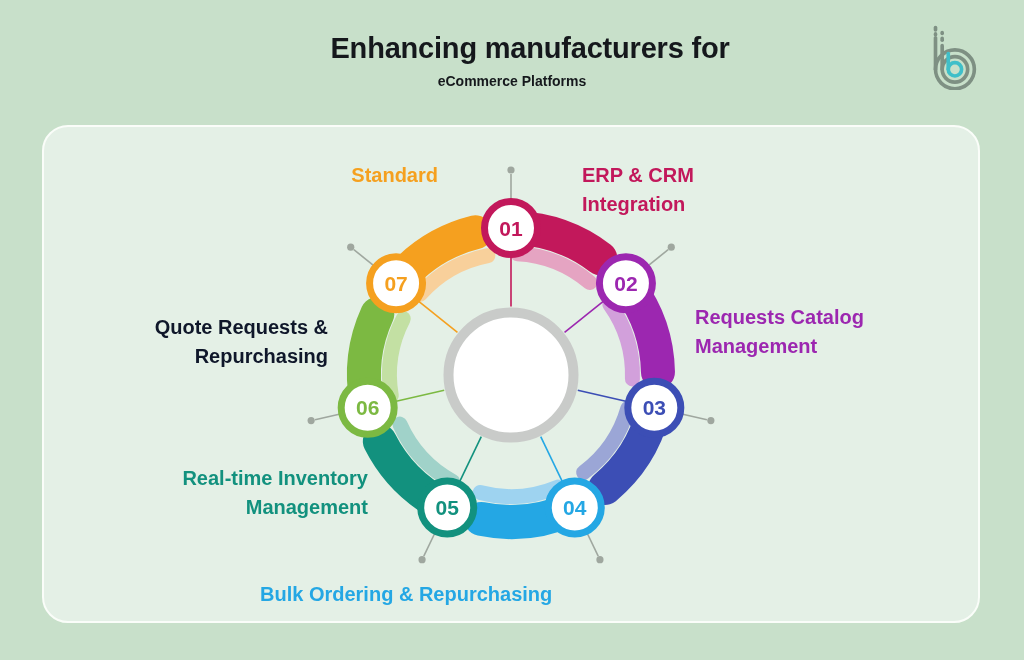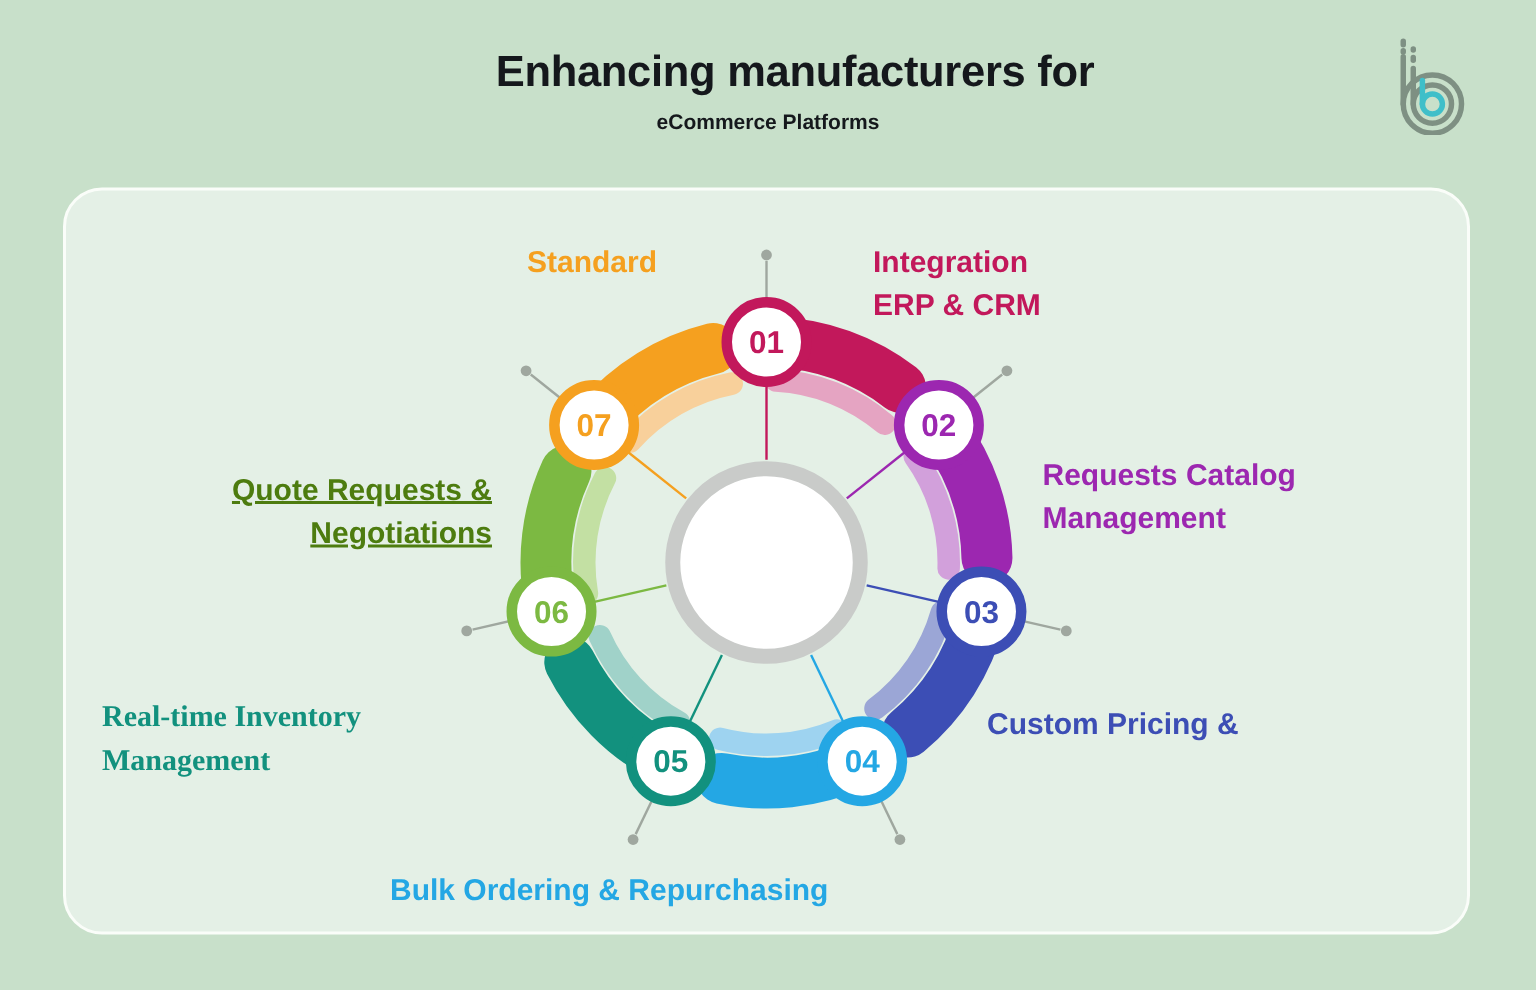--- a/index.html
+++ b/index.html
@@ -16,21 +16,21 @@
     position:absolute;left:42px;top:125px;width:938px;height:498px;
     background:#E4F0E6;border:2px solid #FAFDF9;border-radius:26px;box-sizing:border-box;
   }
   .ring-svg{position:absolute;left:0;top:0;width:1024px;height:660px;}
   .label{position:absolute;font-size:20px;font-weight:700;line-height:29px;white-space:nowrap;}
   .label .ln{display:block;}
   .l1{left:582px;top:161px;text-align:left;}
   .l2{left:695px;top:303px;text-align:left;}
   .l3{left:658px;top:469px;text-align:left;}
   .l4{left:260px;top:580px;width:504px;text-align:left;}
-  .l5{left:68px;top:464px;width:300px;font-family:Liberation Serif, serif;}
+  .l5{left:68px;top:464px;width:300px;text-align:right;}
   .l6{left:28px;top:313px;width:300px;text-align:right;}
   .l7{left:138px;top:161px;width:300px;text-align:right;}
 </style>
 </head>
 <body>
 
 <div class="header">
   <div class="title-line1">Enhancing manufacturers for</div>
   <div class="title-line2">eCommerce Platforms</div>
 </div>
@@ -103,36 +103,35 @@
     <text x="574.780909650281" y="514.9424235816556" text-anchor="middle" font-size="21" font-weight="bold" fill="#24A7E4" font-family="&quot;Liberation Sans&quot;,&quot;DejaVu Sans&quot;,sans-serif">04</text>
     <circle cx="447.2190903497189" cy="507.4424235816556" r="26.5" fill="#FFFFFF" stroke="#12917E" stroke-width="7"></circle>
     <text x="447.2190903497189" y="514.9424235816556" text-anchor="middle" font-size="21" font-weight="bold" fill="#12917E" font-family="&quot;Liberation Sans&quot;,&quot;DejaVu Sans&quot;,sans-serif">05</text>
     <circle cx="367.6855969092719" cy="407.71057729157826" r="26.5" fill="#FFFFFF" stroke="#7CB942" stroke-width="7"></circle>
     <text x="367.6855969092719" y="415.21057729157826" text-anchor="middle" font-size="21" font-weight="bold" fill="#7CB942" font-family="&quot;Liberation Sans&quot;,&quot;DejaVu Sans&quot;,sans-serif">06</text>
     <circle cx="396.0707720771996" cy="283.3469991267662" r="26.5" fill="#FFFFFF" stroke="#F5A01F" stroke-width="7"></circle>
     <text x="396.0707720771996" y="290.8469991267662" text-anchor="middle" font-size="21" font-weight="bold" fill="#F5A01F" font-family="&quot;Liberation Sans&quot;,&quot;DejaVu Sans&quot;,sans-serif">07</text>
   </svg>
 
 <div class="label l1" style="color: rgb(194, 24, 91);">
+  <span class="ln">ERP &amp; CRM</span>
   <span class="ln">Integration</span>
-  <span class="ln">ERP &amp; CRM</span>
 </div>
 <div class="label l2" style="color: rgb(156, 39, 176);">
   <span class="ln">Requests Catalog</span>
   <span class="ln">Management</span>
 </div>
 <div class="label l3" style="color: rgb(60, 78, 181);">
-  <span class="ln">Custom Pricing &amp;</span>
 </div>
 <div class="label l4" style="color: rgb(36, 167, 228);">
   <span class="ln">Bulk Ordering &amp; Repurchasing</span>
 </div>
 <div class="label l5" style="color: rgb(18, 145, 126);">
   <span class="ln">Real-time Inventory</span>
   <span class="ln">Management</span>
 </div>
-<div class="label l6" style="color: #4d7c0f; text-decoration: underline;">
+<div class="label l6" style="color: #0f172a;">
   <span class="ln">Quote Requests &amp;</span>
-  <span class="ln">Negotiations</span>
+  <span class="ln">Repurchasing</span>
 </div>
 <div class="label l7" style="color: rgb(245, 160, 31);">
   <span class="ln">Standard</span>
 </div>
 
 </body></html>

